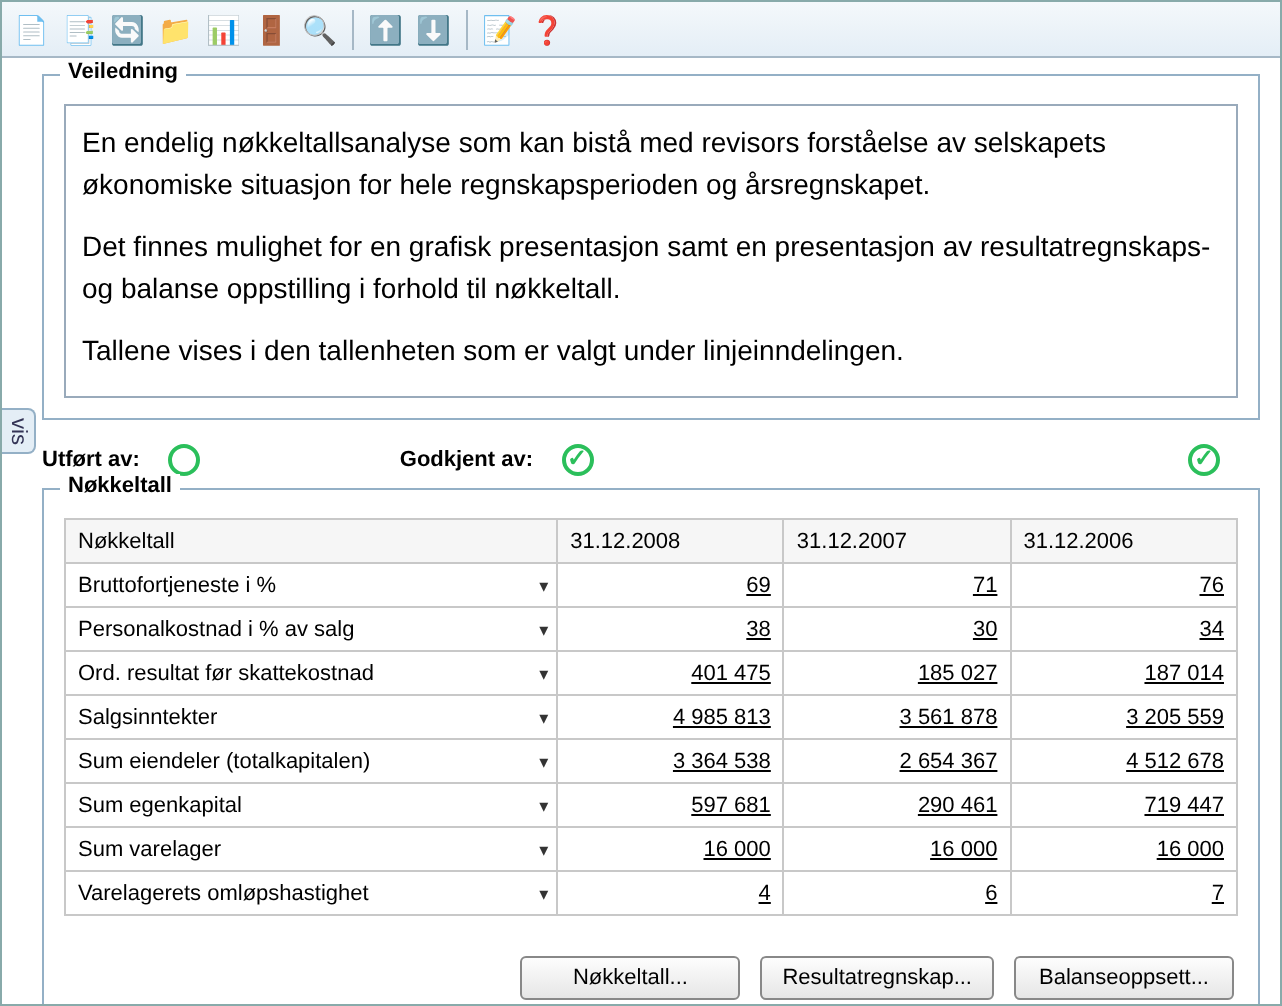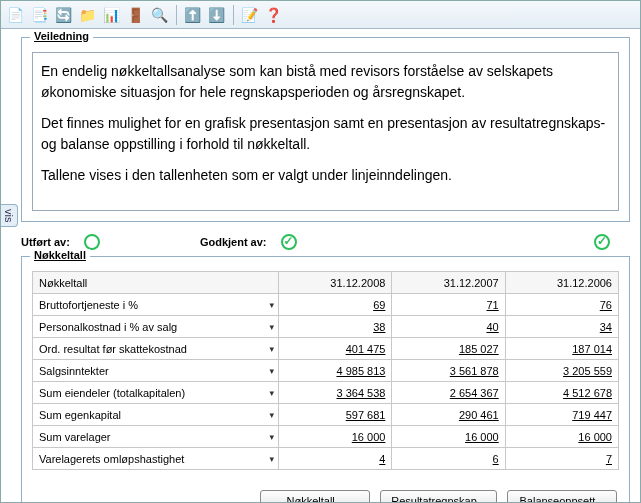--- a/index.html
+++ b/index.html
@@ -5,33 +5,33 @@
   * { box-sizing: border-box; }
   html, body { margin: 0; padding: 0; font-family: Tahoma, Arial, sans-serif; font-size: 11px; background: #fff; color: #000; }
   .app { width: 641px; height: 503px; overflow: hidden; display: flex; flex-direction: column; border: 1px solid #8aa; }
   .toolbar { height: 28px; background: linear-gradient(#f4f8fb,#e4eef6); display: flex; align-items: center; padding: 0 4px; gap: 2px; border-bottom: 1px solid #a6b8c6; }
   .tb-btn { width: 22px; height: 22px; display: flex; align-items: center; justify-content: center; border: 1px solid transparent; border-radius: 2px; font-size: 14px; cursor: pointer; }
   .tb-sep { width: 1px; height: 20px; background: #a6b8c6; margin: 0 3px; }
   .header-bar { background: linear-gradient(#3a79b5,#2a6aa6); color: #fff; font-weight: bold; font-size: 13px; padding: 6px 10px; }
   .side-tab { position: absolute; left: 0; top: 175px; writing-mode: vertical-rl; background: #e4eef6; border: 1px solid #94b0c6; border-left: none; padding: 4px 2px; font-size: 11px; color: #335; border-radius: 0 4px 4px 0; }
   .content { position: relative; flex: 1; overflow: hidden; padding: 8px 10px 0 20px; }
   .frame { border: 1px solid #94b0c6; background: #fff; position: relative; margin-bottom: 10px; }
-  .frame-title { position: absolute; top: -8px; left: 8px; background: #fff; padding: 0 4px; font-weight: bold; color: #000; text-decoration: underline; }
+  .frame-title { position: absolute; top: -8px; left: 8px; background: #fff; padding: 0 4px; font-weight: bold; color: #000; }
   .guidance-body { padding: 14px 10px 10px 10px; }
   .guidance-box { border: 1px solid #9ab; padding: 8px; font-size: 14px; line-height: 1.5; color: #000; }
   .guidance-box p { margin: 0 0 10px 0; }
   .approval-row { display: flex; align-items: center; gap: 10px; padding: 2px 0 6px 0; font-weight: bold; }
   .approval-row .lbl { margin-right: 4px; }
   .circle { display: inline-block; width: 16px; height: 16px; border: 2px solid #2bbf5b; border-radius: 50%; position: relative; }
   .circle.checked::after { content: "✓"; position: absolute; top: -2px; left: 1px; font-size: 12px; color: #2bbf5b; font-weight: bold; }
   .spacer { flex: 1; }
   .kpi-body { padding: 14px 10px 10px 10px; }
   table.kpi { border-collapse: collapse; width: 100%; font-size: 11px; }
   table.kpi th, table.kpi td { border: 1px solid #c8c8c8; padding: 4px 6px; height: 22px; }
-  table.kpi th { background: #f6f6f6; font-weight: normal; text-align: right; }
+  table.kpi th { background: #f6f6f6; font-weight: normal; text-align: left; }
   table.kpi th:first-child { text-align: left; }
   table.kpi td.num { text-align: right; text-decoration: underline; }
   table.kpi td.label-cell { text-align: left; position: relative; padding-right: 16px; }
   .dd-arrow { position: absolute; right: 4px; top: 50%; transform: translateY(-50%); font-size: 9px; color: #333; cursor: pointer; }
   .btn-row { display: flex; justify-content: flex-end; gap: 10px; padding: 10px 12px; }
   .btn { min-width: 110px; padding: 4px 10px; background: linear-gradient(#fdfdfd,#e6e6e6); border: 1px solid #888; border-radius: 3px; font-size: 11px; cursor: pointer; text-align: center; }
 </style>
 </head>
 <body>
 
@@ -56,21 +56,21 @@
 
   <div class="content">
     <div class="side-tab">vis</div>
 
     <div class="frame">
       <div class="frame-title">Veiledning</div>
       <div class="guidance-body">
         <div class="guidance-box">
           <p>En endelig nøkkeltallsanalyse som kan bistå med revisors forståelse av selskapets økonomiske situasjon for hele regnskapsperioden og årsregnskapet.</p>
           <p>Det finnes mulighet for en grafisk presentasjon samt en presentasjon av resultatregnskaps- og balanse oppstilling i forhold til nøkkeltall.</p>
-          <p style="margin-bottom:16px">Tallene vises i den tallenheten som er valgt under linjeinndelingen.</p>
+          <p style="margin-bottom:4px">Tallene vises i den tallenheten som er valgt under linjeinndelingen.</p>
         </div>
       </div>
     </div>
 
     <div class="approval-row">
       <span class="lbl">Utført av:</span>
       <span class="circle"></span>
       <span style="width:80px;"></span>
       <span class="lbl">Godkjent av:</span>
       <span class="circle checked"></span>
@@ -94,21 +94,21 @@
           <tbody id="kpi-body">
               <tr>
                 <td class="label-cell">Bruttofortjeneste i %<span class="dd-arrow">▾</span></td>
                 <td class="num">69</td>
                 <td class="num">71</td>
                 <td class="num">76</td>
               </tr>
               <tr>
                 <td class="label-cell">Personalkostnad i % av salg<span class="dd-arrow">▾</span></td>
                 <td class="num">38</td>
-                <td class="num">40</td>
+                <td class="num">30</td>
                 <td class="num">34</td>
               </tr>
               <tr>
                 <td class="label-cell">Ord. resultat før skattekostnad<span class="dd-arrow">▾</span></td>
                 <td class="num">401 475</td>
                 <td class="num">185 027</td>
                 <td class="num">187 014</td>
               </tr>
               <tr>
                 <td class="label-cell">Salgsinntekter<span class="dd-arrow">▾</span></td>

